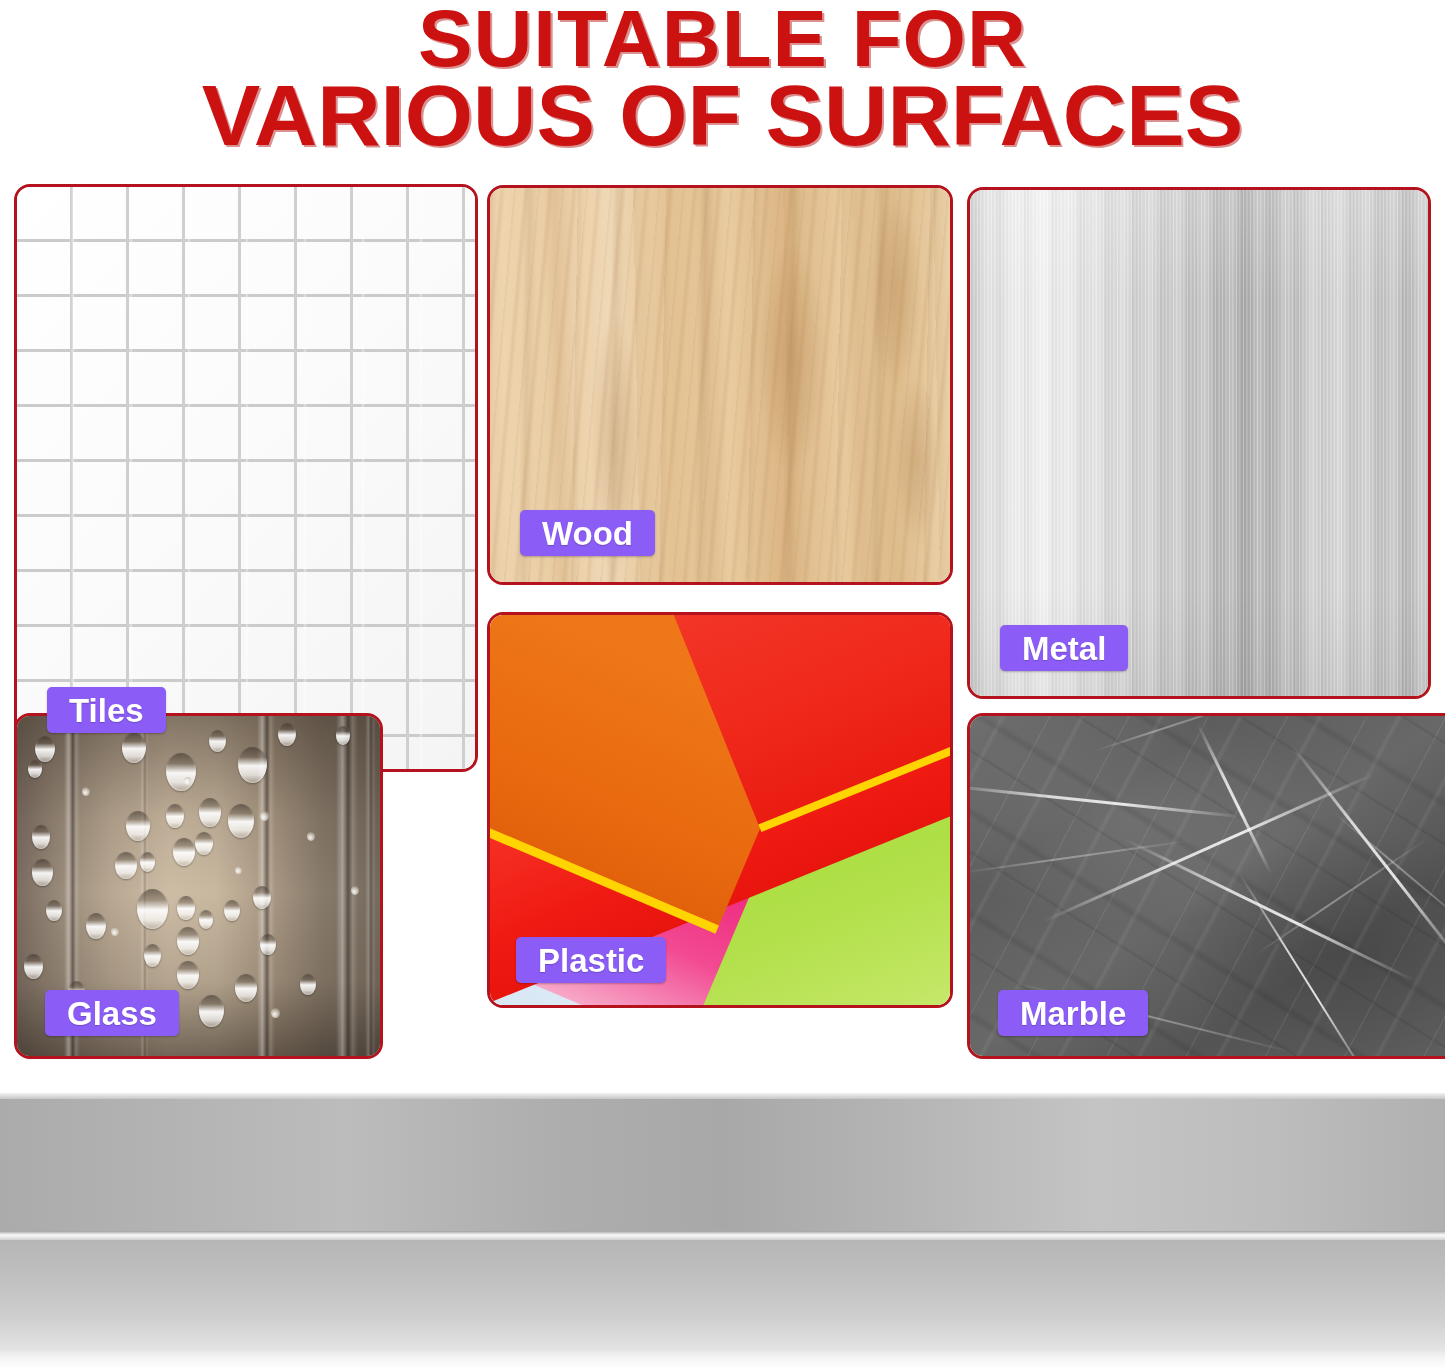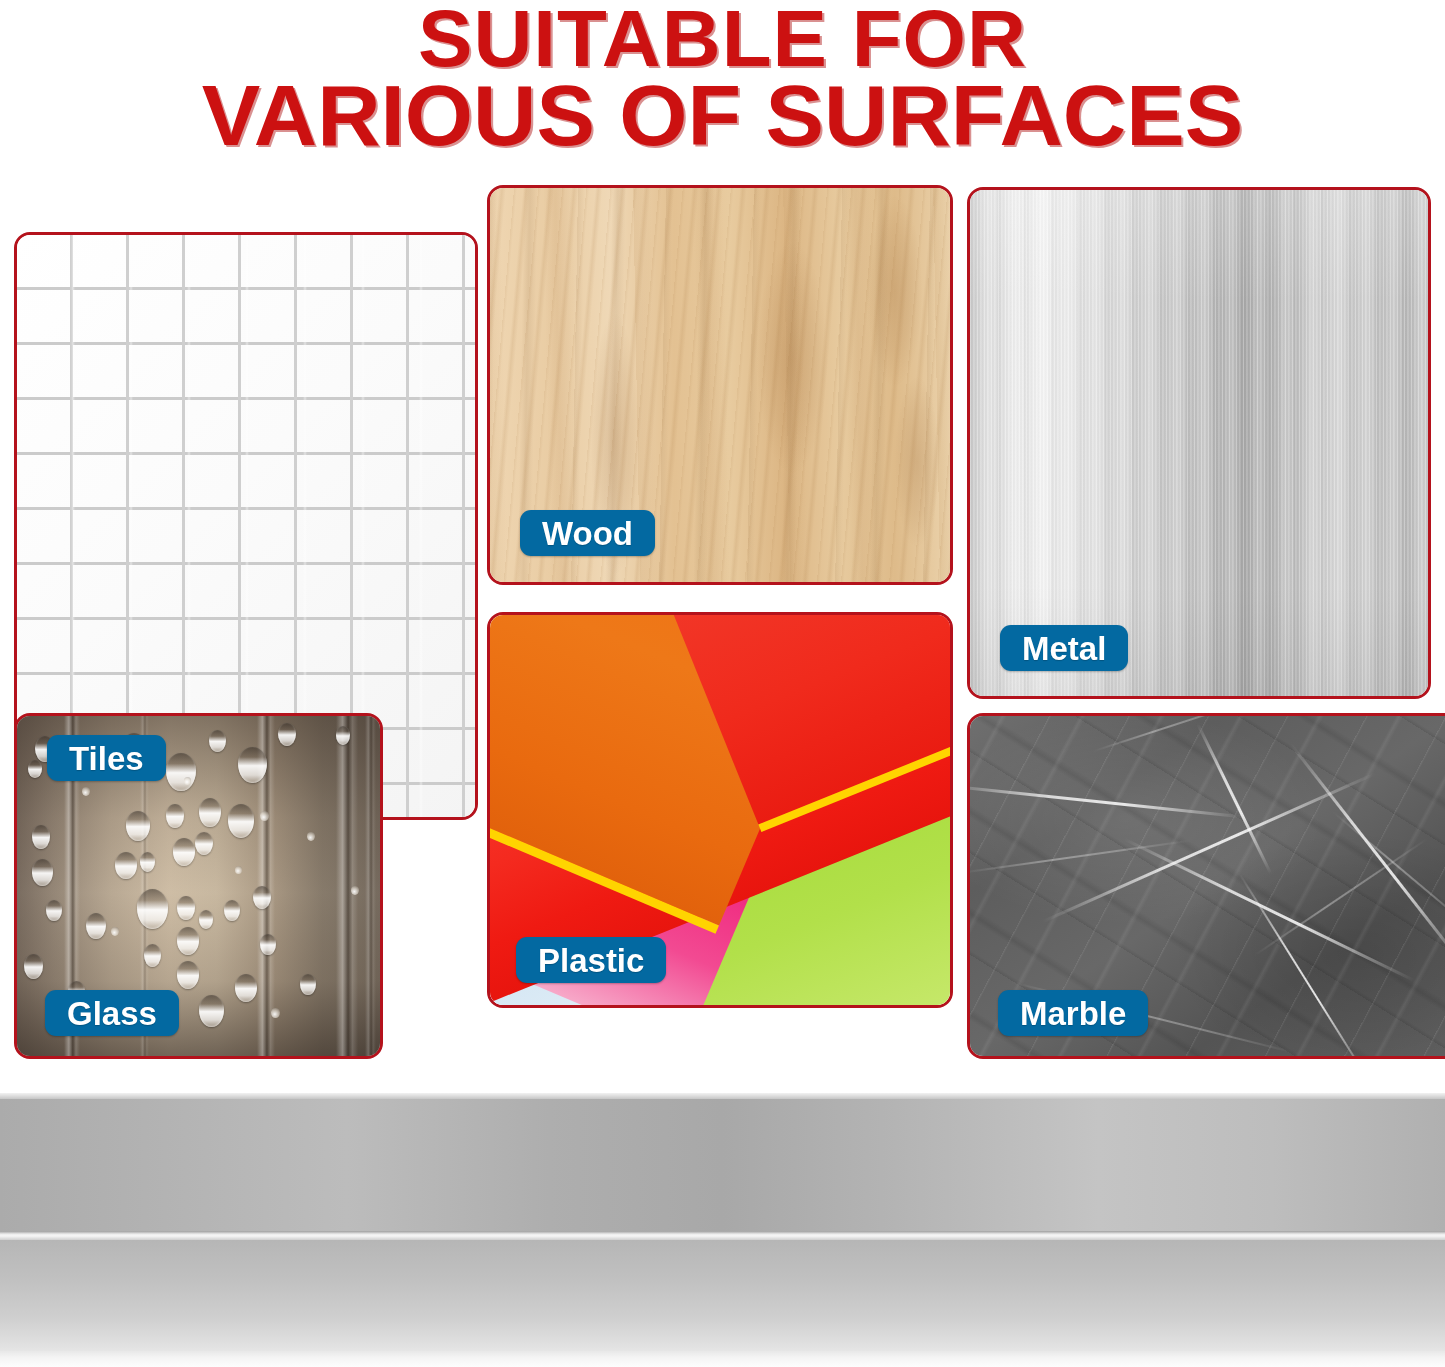--- a/index.html
+++ b/index.html
@@ -50,22 +50,22 @@
     position: absolute;
     border: 3px solid #B4121C;
     border-radius: 16px;
     overflow: hidden;
     background: #fff;
   }
 
   
   .badge {
     position: absolute;
-    background: #0369a1;
-    border-radius: 11px;
+    background: #8b5cf6;
+    border-radius: 5px;
     color: #ffffff;
     font-family: "Liberation Sans", sans-serif;
     font-weight: bold;
     display: flex;
     align-items: center;
     justify-content: center;
     box-shadow: 0 1px 2px rgba(0,0,0,0.25);
     z-index: 6;
     line-height: 1;
     padding: 0 22px;
@@ -251,21 +251,21 @@
 </head>
 <body>
 
 <div id="stage">
 
   <div id="heading">
     <span class="hline l1">SUITABLE FOR</span>
     <span class="hline l2">VARIOUS OF SURFACES</span>
   </div>
 
-  <div class="panel" id="p-tiles" style="left:14px; top:184px; width:464px; height:588px;margin-top:48px;">
+  <div class="panel" id="p-tiles" style="left:14px; top:184px; width:464px; height:588px;">
     <div class="tex-tiles"></div>
     <div class="badge" style="left:30px; bottom:36px;">Tiles</div>
   </div>
 
   <div class="panel" id="p-wood" style="left:487px; top:185px; width:466px; height:400px;">
     <div class="tex-wood">
       <div class="knot" style="left:58%; top:14%; width:70px; height:230px;"></div>
       <div class="knot" style="left:82%; top:2%; width:55px; height:190px;"></div>
       <div class="knot" style="left:22%; top:32%; width:48px; height:260px;"></div>
       <div class="knot" style="left:88%; top:48%; width:44px; height:170px;"></div>

